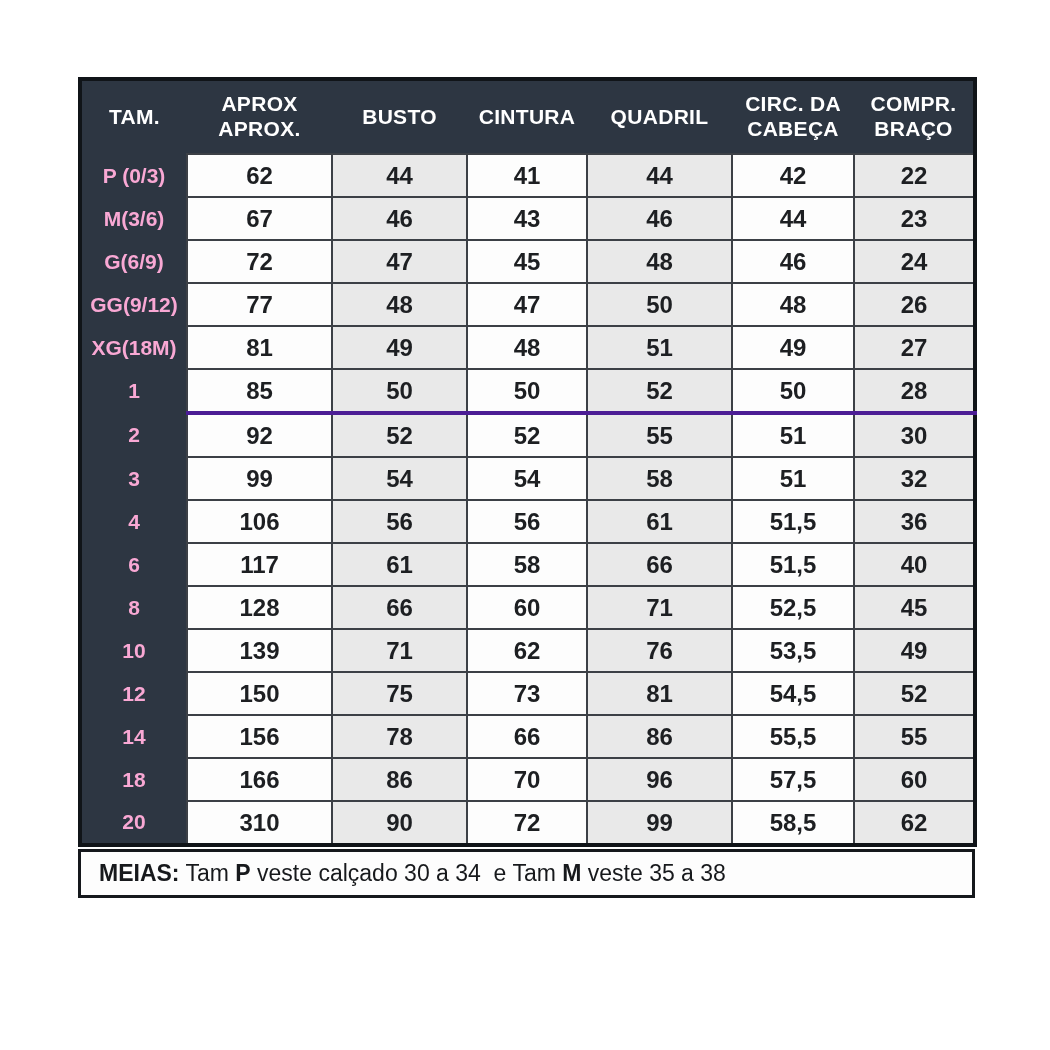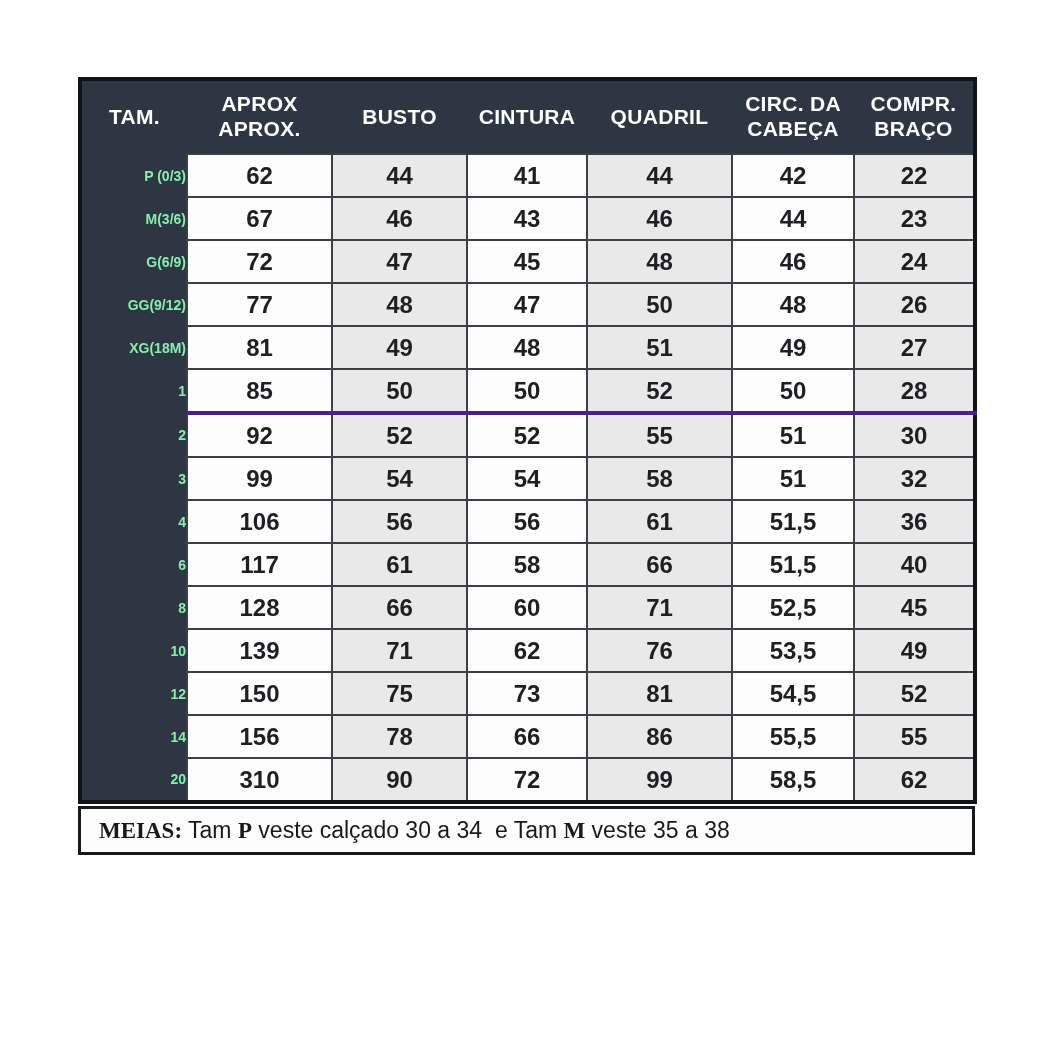--- a/index.html
+++ b/index.html
@@ -32,25 +32,24 @@
     background: #2d3642;
     color: #ffffff;
     font-size: 21px;
     line-height: 1.18;
     height: 72px;
     border: 0;
     letter-spacing: 0.3px;
   }
   tbody th {
     background: #2d3642;
-    color: #86efac;
-    font-size: 14px;
+    color: #f9a8d4;
+    font-size: 21px;
     border: 0;
     white-space: nowrap;
-    text-align: right;
   }
   tbody td {
     background: #fdfdfd;
     color: #1d1f22;
     font-size: 24px;
     height: 41px;
     border: 2px solid #3c4046;
   }
   tbody td.shade {
     background: #e9e9e9;
@@ -60,21 +59,21 @@
   }
   .footer-note {
     margin-top: 2px;
     background: #fdfdfd;
     border: 3px solid #15181c;
     padding: 8px 6px 8px 18px;
     font-size: 23px;
     color: #17191c;
     white-space: pre-wrap;
   }
-  .footer-note .b { font-weight: bold; font-family: Liberation Serif, serif; }
+  .footer-note .b { font-weight: bold; }
 </style>
 </head>
 <body>
 
 <div class="stage">
   <table class="size-chart">
     <colgroup>
       <col style="width:107px">
       <col style="width:145px">
       <col style="width:135px">
@@ -215,20 +214,29 @@
         <tr>
           <th>14</th>
           <td>156</td>
           <td class="shade">78</td>
           <td>66</td>
           <td class="shade">86</td>
           <td>55,5</td>
           <td class="shade">55</td>
         </tr>
         <tr>
+          <th>18</th>
+          <td>166</td>
+          <td class="shade">86</td>
+          <td>70</td>
+          <td class="shade">96</td>
+          <td>57,5</td>
+          <td class="shade">60</td>
+        </tr>
+        <tr>
           <th>20</th>
           <td>310</td>
           <td class="shade">90</td>
           <td>72</td>
           <td class="shade">99</td>
           <td>58,5</td>
           <td class="shade">62</td>
         </tr>
       </tbody>
   </table>

